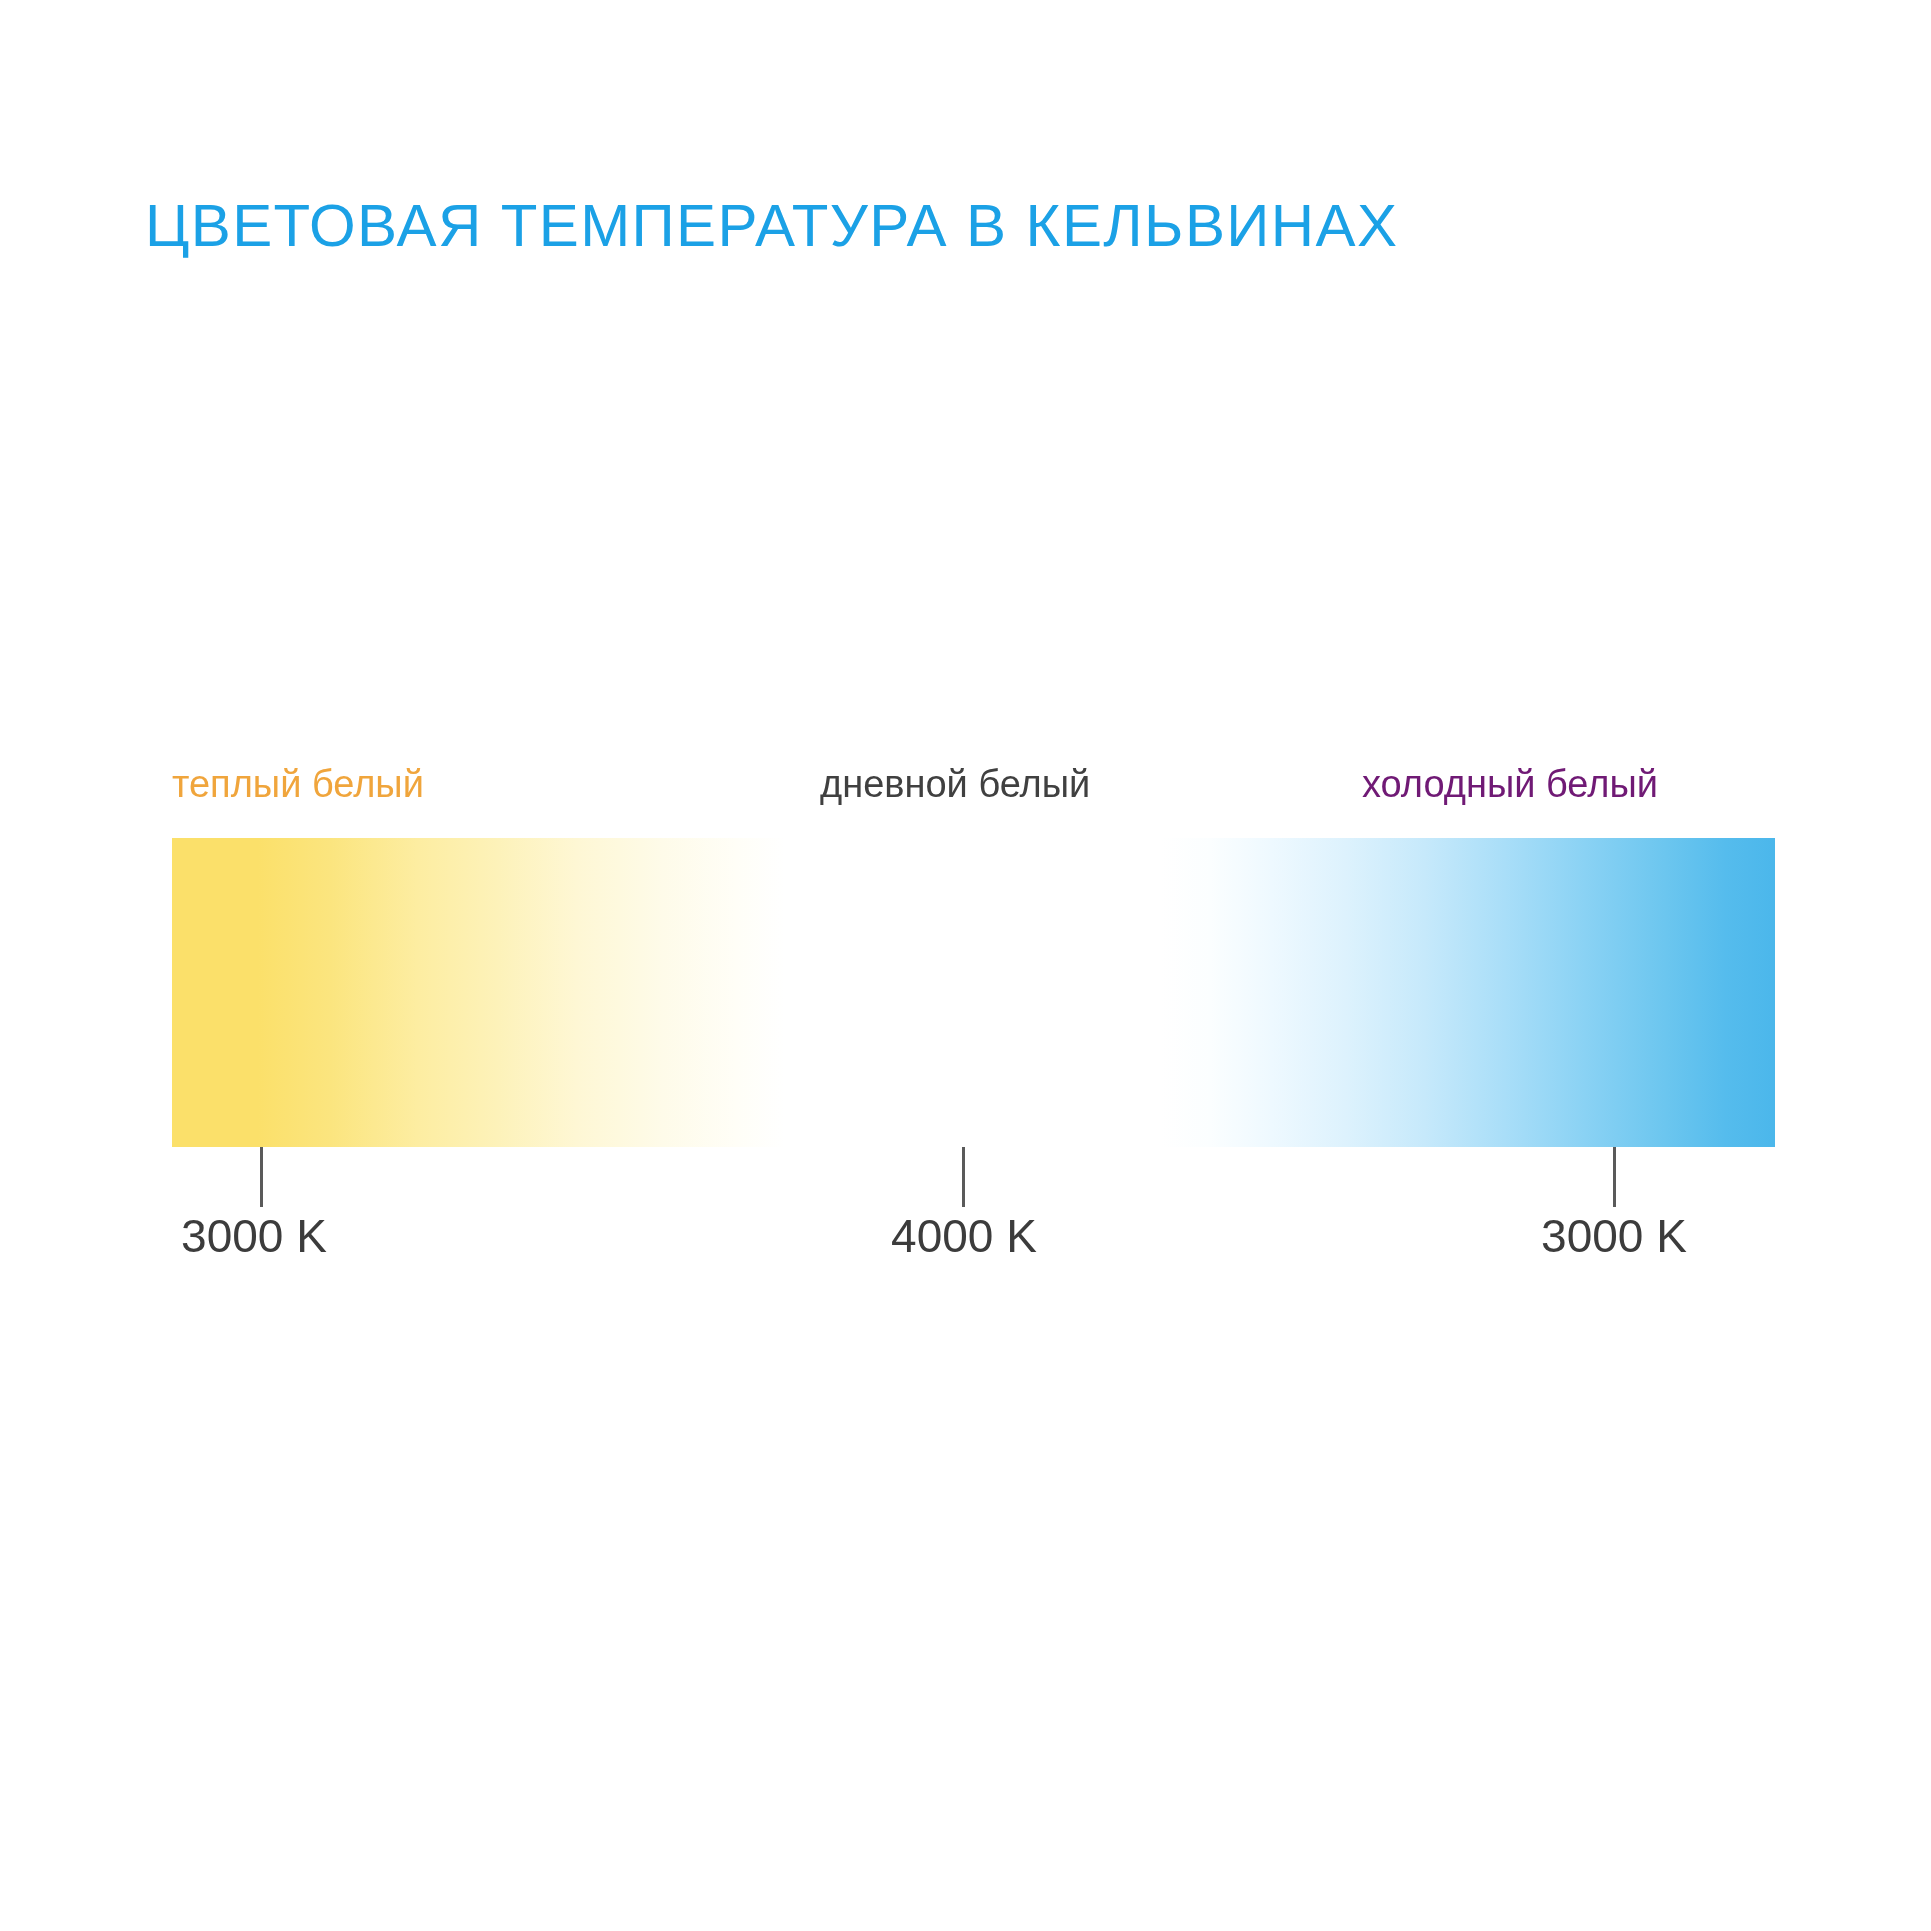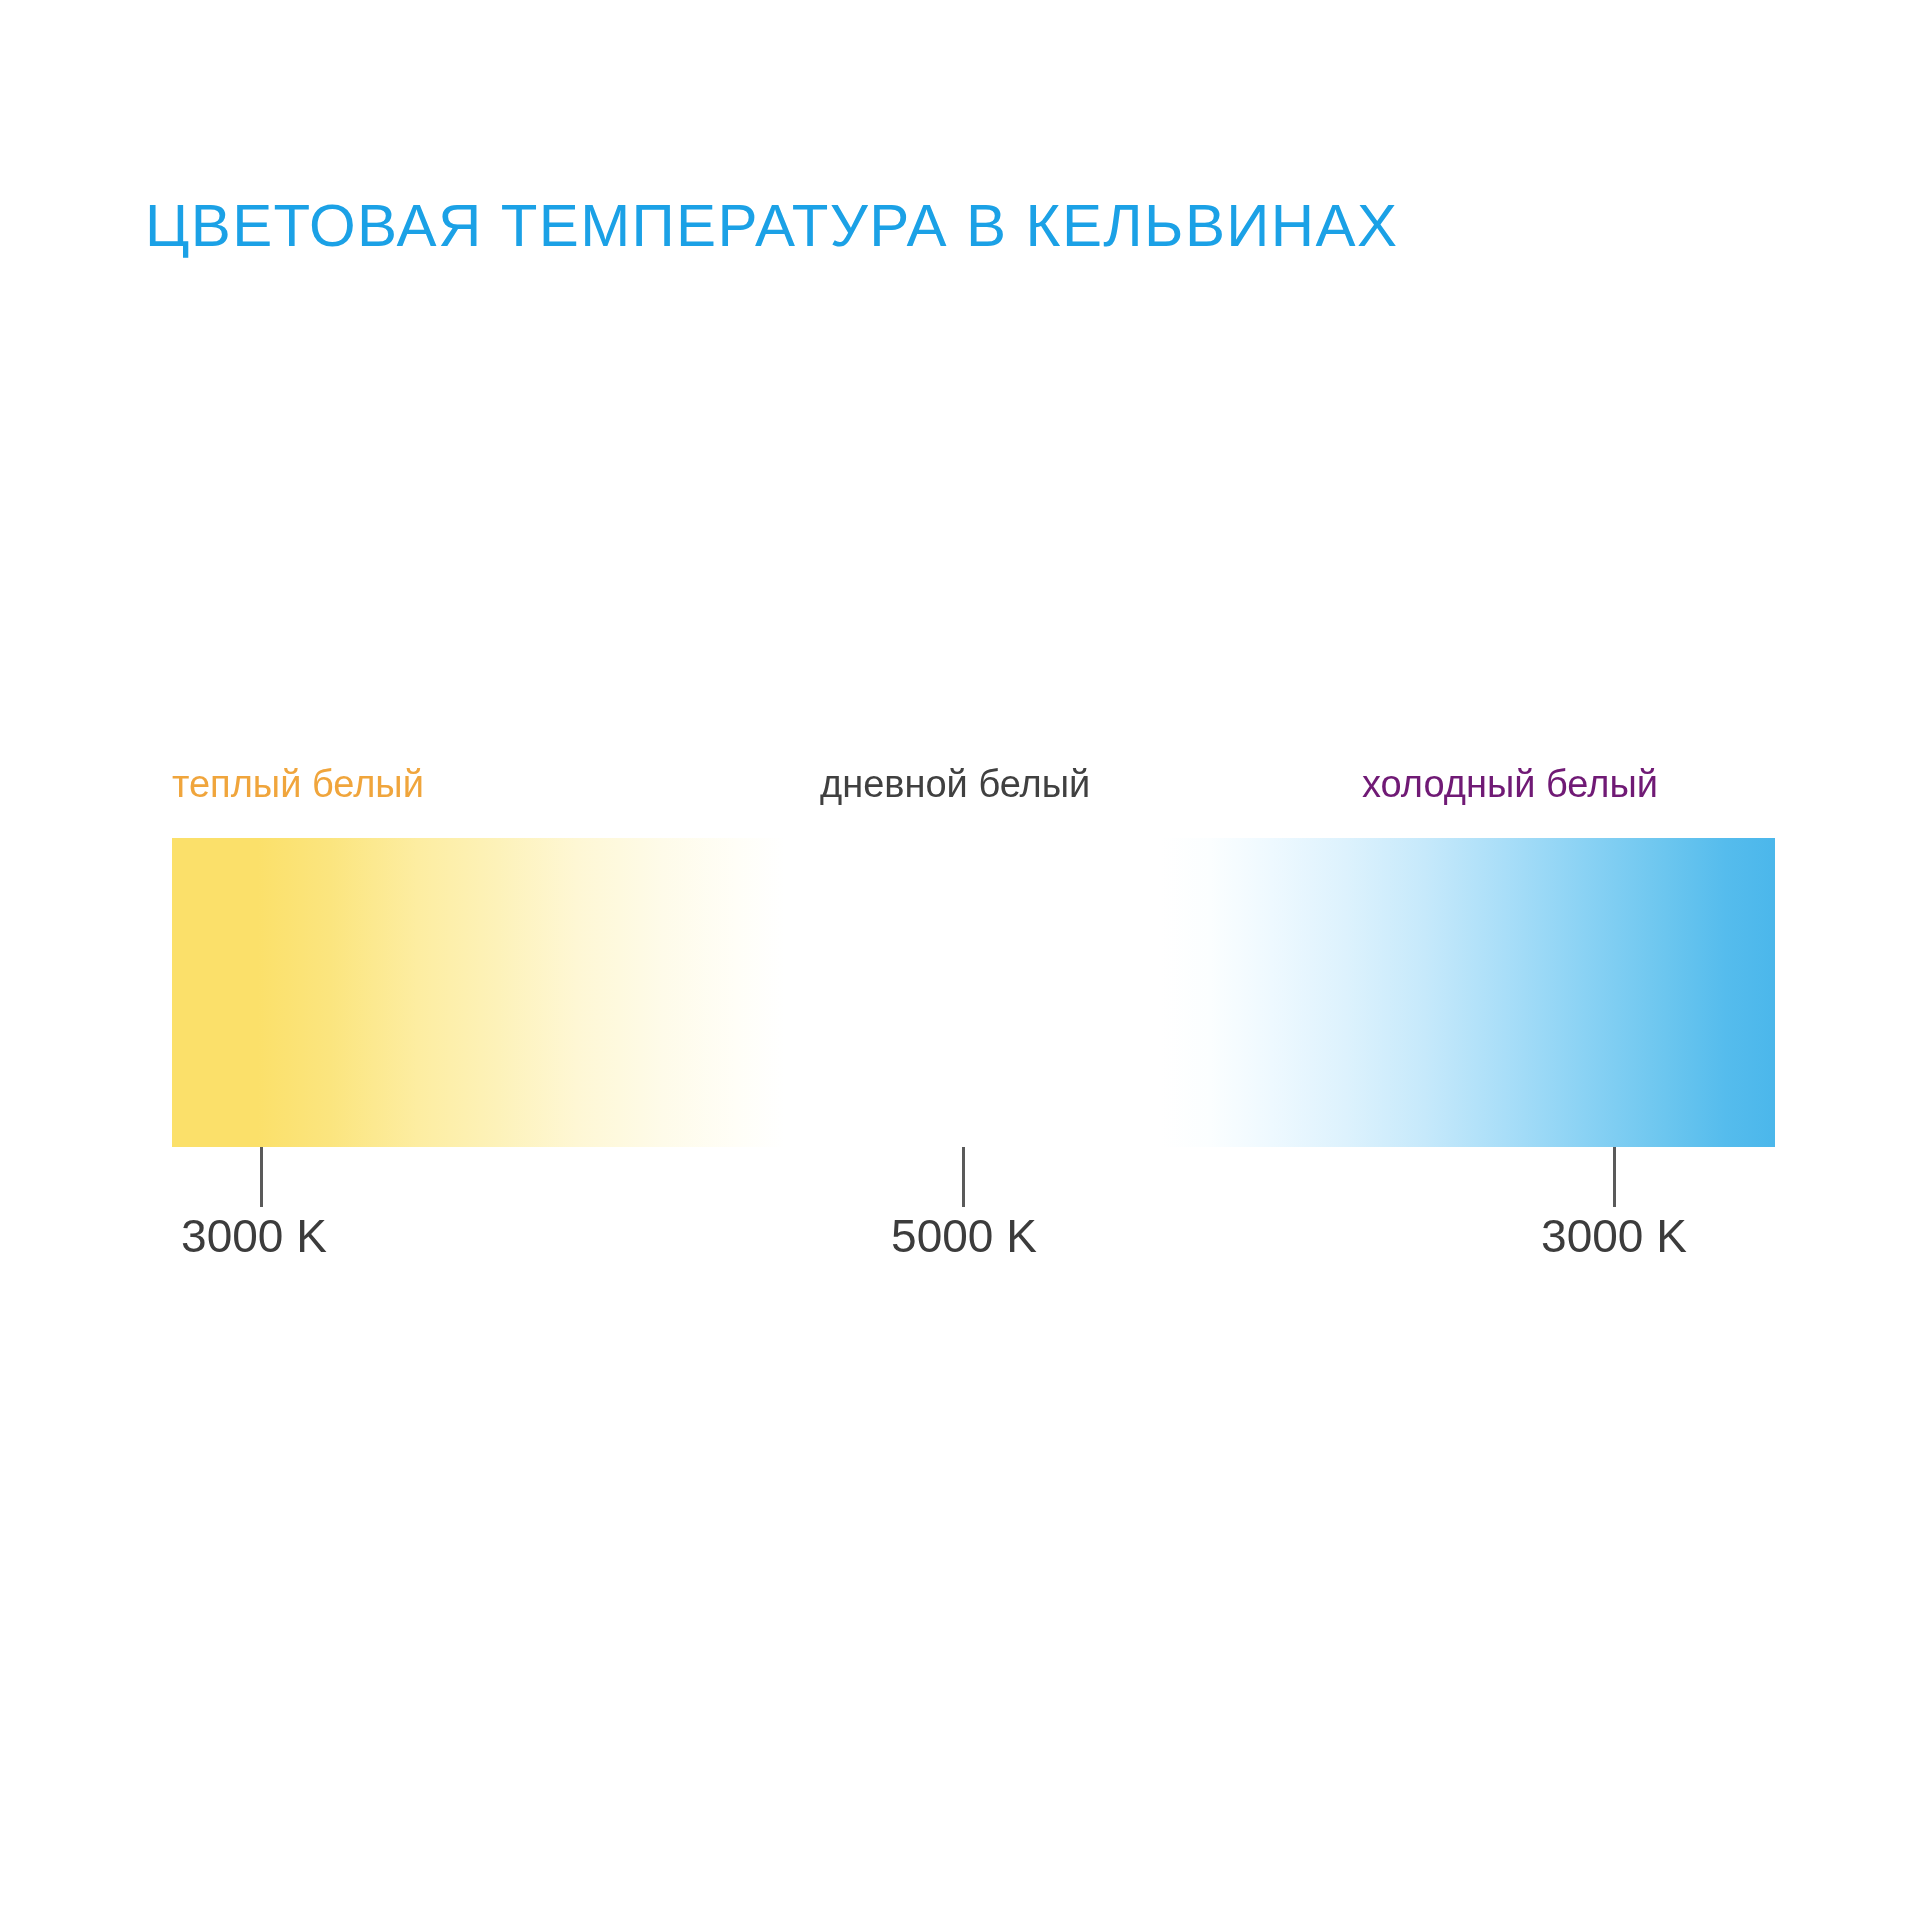--- a/index.html
+++ b/index.html
@@ -115,17 +115,17 @@
   <div class="label label-cold">холодный белый</div>
 
   <div class="band band-warm"></div>
   <div class="band band-cold"></div>
 
   <div class="tick tick-3000"></div>
   <div class="tick tick-4000"></div>
   <div class="tick tick-6000"></div>
 
   <div class="kelvin kelvin-3000">3000 K</div>
-  <div class="kelvin kelvin-4000">5000 K</div>
+  <div class="kelvin kelvin-4000">4000 K</div>
   <div class="kelvin kelvin-6000">3000 K</div>
 
 </div>
 
 
 </body></html>

